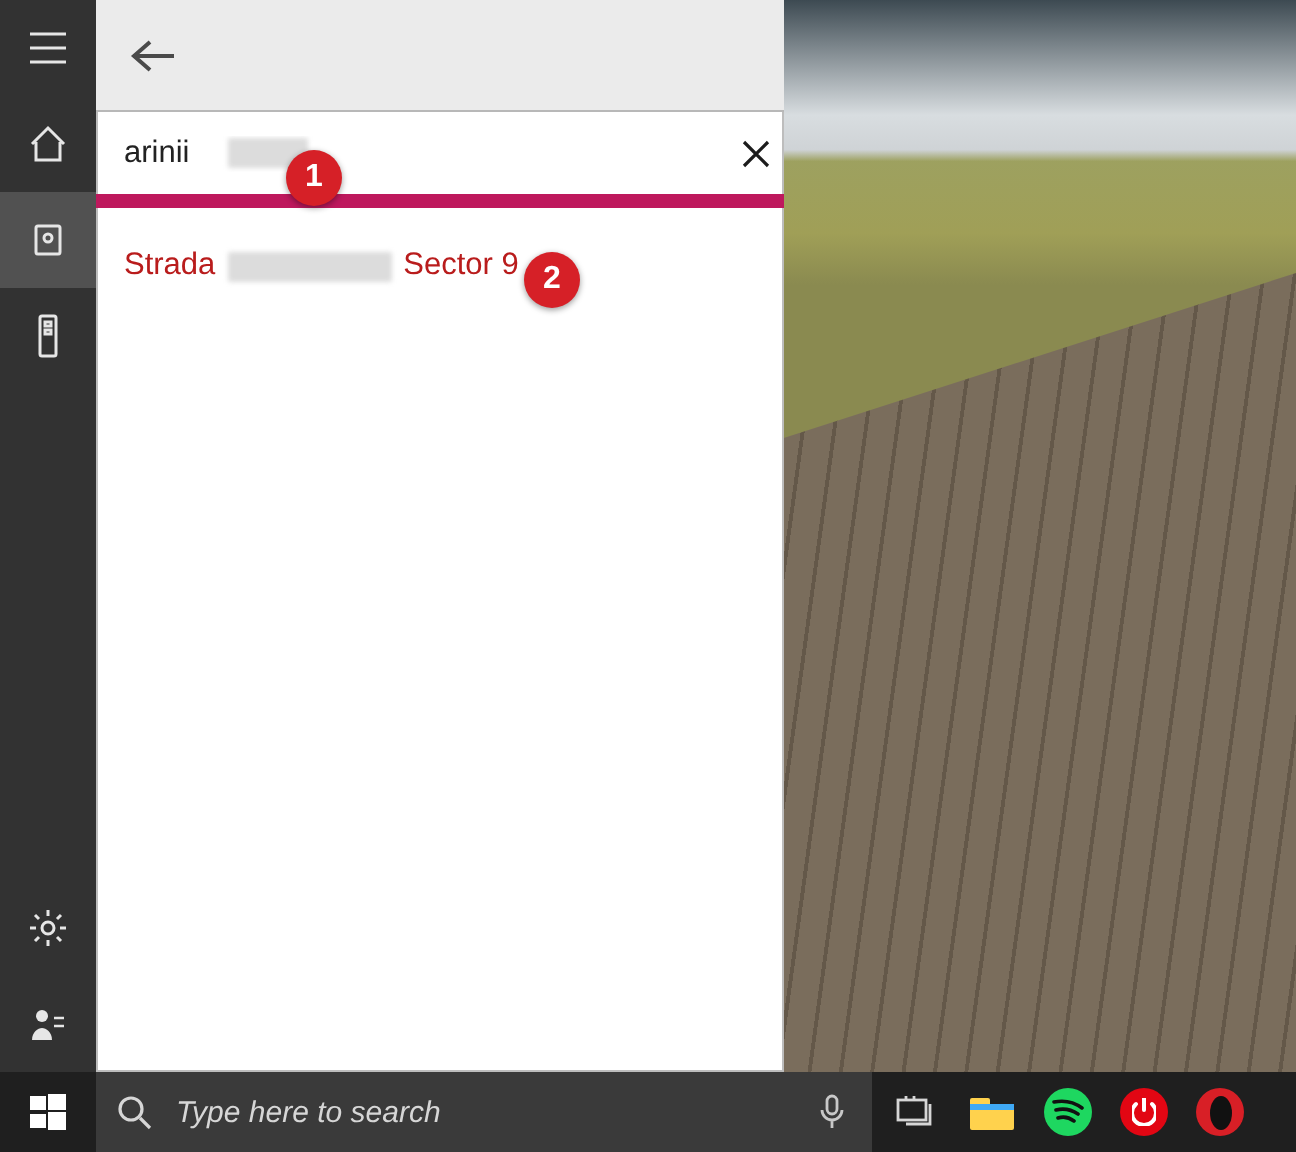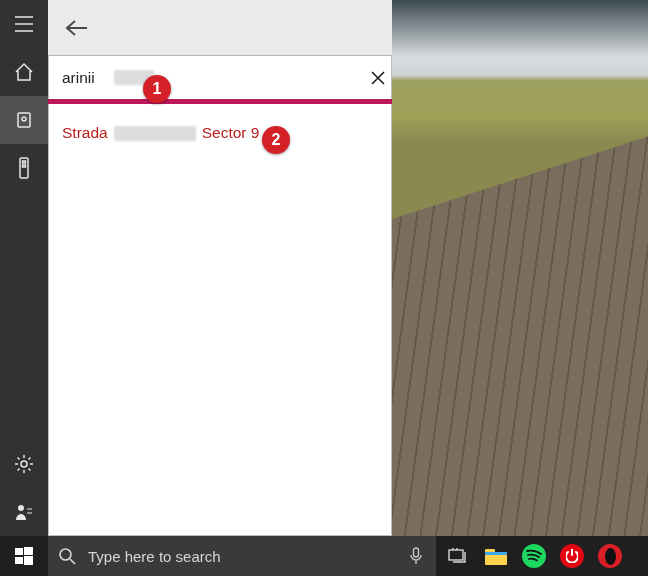--- a/index.html
+++ b/index.html
@@ -60,21 +60,21 @@
     height: 56px; background: #ebebeb; border-bottom: 1px solid #b8b8b8;
     display: flex; align-items: center; padding: 0 8px;
   }
   .back-btn {
     width: 40px; height: 40px; display:flex; align-items:center; justify-content:center;
     cursor: pointer;
   }
   .back-btn svg { stroke:#4a4a4a; stroke-width:2; fill:none; }
 
   .search-row {
-    height: 48px; border-bottom: 5px solid #be185d;
+    height: 48px; border-bottom: 7px solid #be185d;
     display: flex; align-items: center; padding: 0 0 0 14px;
   }
   .search-text {
     flex: 1; font-size: 15.5px; color: #222; display:flex; align-items:center; gap:6px;
     white-space: nowrap; overflow:hidden;
   }
   .search-input {
     border:none; outline:none; font: inherit; color:#222; background:transparent;
     width: 46px;
   }
@@ -111,21 +111,21 @@
     background: #1f1f1f; display:flex; align-items:center; color:#d6d6d6;
   }
   .start-btn {
     width: 48px; height: 40px; display:flex; align-items:center; justify-content:center;
     cursor:pointer;
   }
   .search-box {
     width: 388px; height: 40px; background:#3a3a3a; display:flex; align-items:center;
     padding: 0 10px; gap:12px; cursor:text;
   }
-  .search-box .placeholder { color:#d6d6d6; font-size:15px; flex:1; }
+  .search-box .placeholder { color:#d6d6d6; font-size:15px; flex:1;font-style:italic; }
   .mic { width:20px; height:20px; display:flex; align-items:center; justify-content:center; }
   .task-icons { display:flex; align-items:center; gap:10px; padding:0 8px; }
   .task-ico { width:28px; height:28px; display:flex; align-items:center; justify-content:center; cursor:pointer; }
   .circle { width:24px; height:24px; border-radius:50%; }
 </style>
 </head>
 <body>
 
 <div class="desktop-bg"></div>
 <div class="boardwalk"></div>

